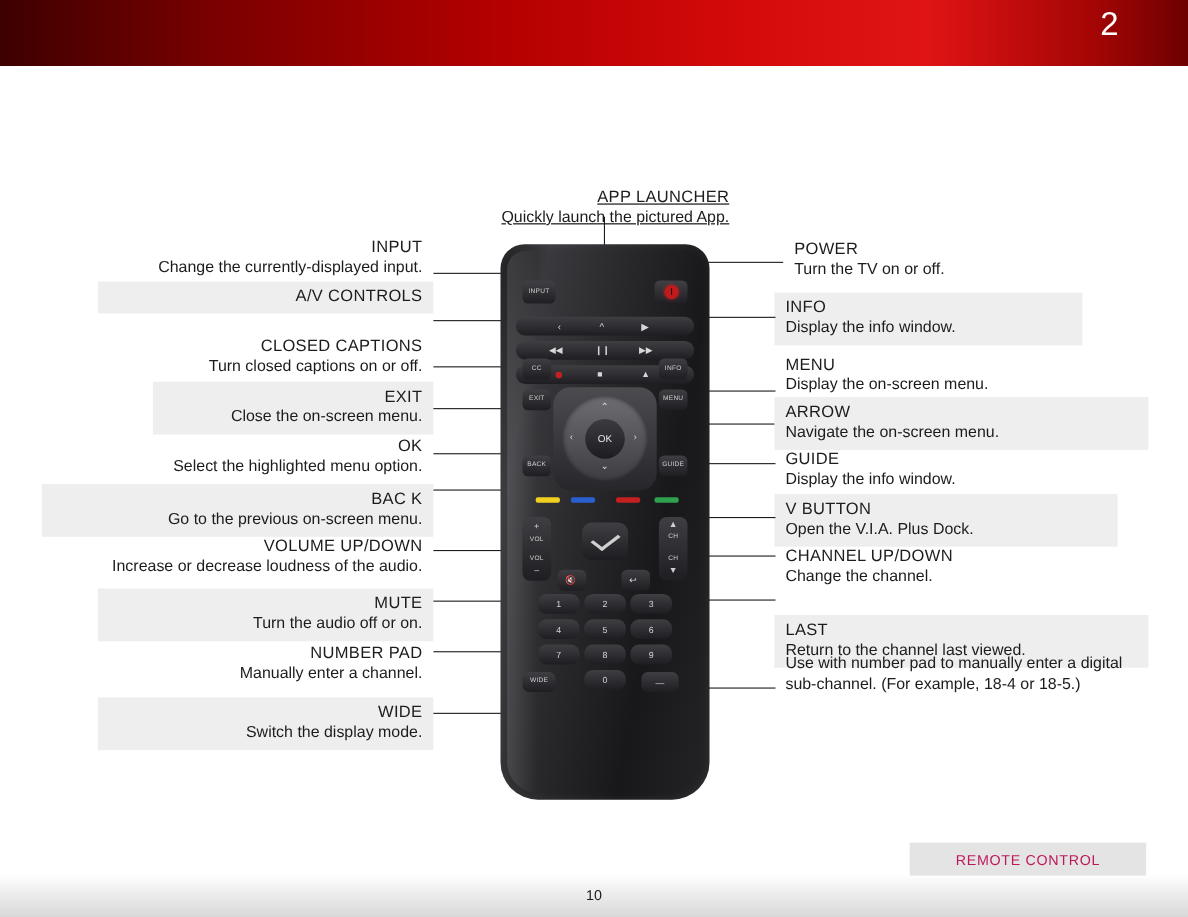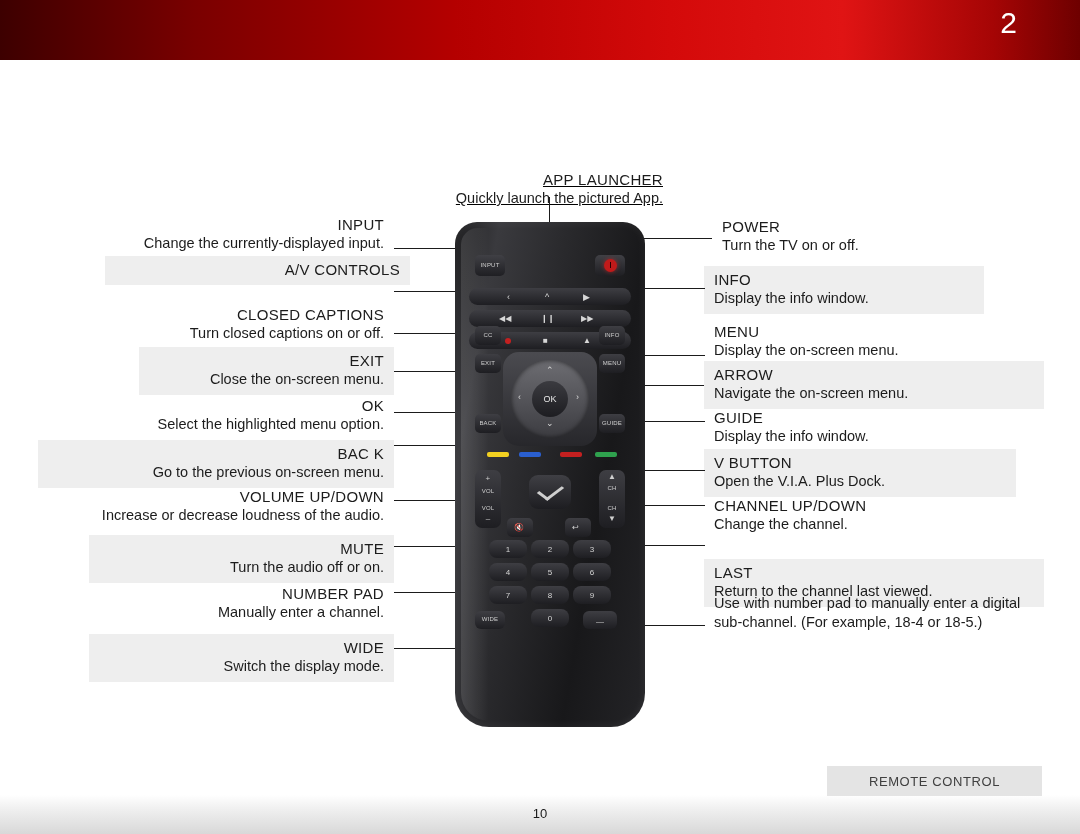--- a/index.html
+++ b/index.html
@@ -51,21 +51,21 @@
     font-size: 13px;
     color: #1a1a1a;
   }
   .footer-tab {
     position: absolute;
     left: 827px;
     top: 766px;
     width: 215px;
     height: 30px;
     background: #e4e4e4;
-    color: #404040;
+    color: #be185d;
     font-size: 13px;
     letter-spacing: 0.6px;
     display: flex;
     align-items: center;
     justify-content: center;
   }
 
   
   .callout {
     position: absolute;
@@ -323,21 +323,21 @@
   <div class="desc">Quickly launch the pictured App.</div>
 </div>
 <div class="leader-v" style="left:549px; top:197px; height:38px;"></div>
 
 <div class="callout left" style="left:44px; top:211px; width:350px;">
   <div class="title">INPUT</div>
   <div class="desc">Change the currently-displayed input.</div>
 </div>
 <div class="leader" style="left:394px; top:248px; width:77px;"></div>
 
-<div class="callout left shade" style="left:89px; top:256px; width:305px;margin-left:16px;">
+<div class="callout left shade" style="left:89px; top:256px; width:305px;">
   <div class="title">A/V CONTROLS</div>
 </div>
 <div class="leader" style="left:394px; top:291px; width:80px;"></div>
 
 <div class="callout left" style="left:64px; top:301px; width:330px;">
   <div class="title">CLOSED CAPTIONS</div>
   <div class="desc">Turn closed captions on or off.</div>
 </div>
 <div class="leader" style="left:394px; top:333px; width:80px;"></div>
 

